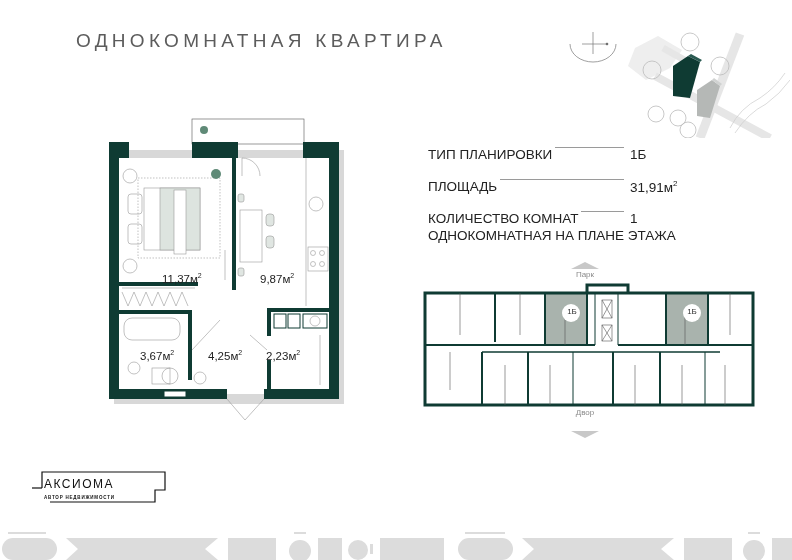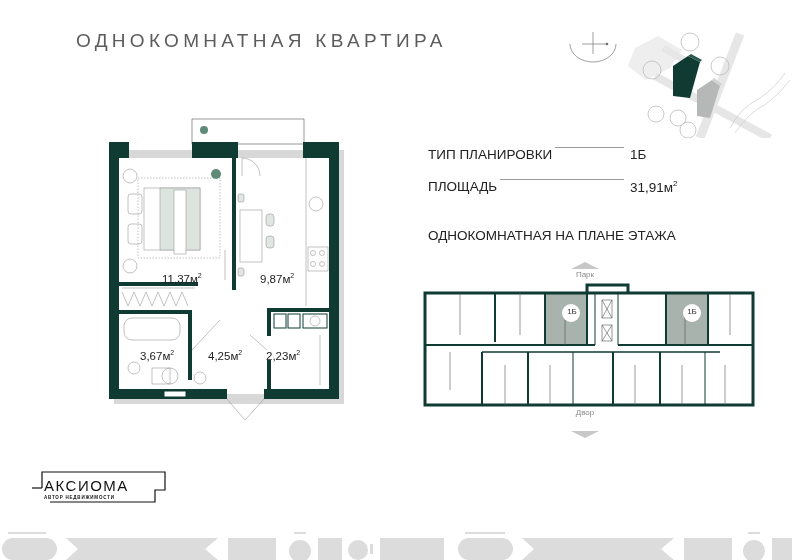--- a/index.html
+++ b/index.html
@@ -28,21 +28,21 @@
   .dir-arrow-up { position: absolute; width: 0; height: 0; border-left: 14px solid transparent; border-right: 14px solid transparent; border-bottom: 7px solid #c8c8c8; }
   .dir-arrow-down { position: absolute; width: 0; height: 0; border-left: 14px solid transparent; border-right: 14px solid transparent; border-top: 7px solid #c8c8c8; }
 
   .floorplan { position: absolute; left: 420px; top: 280px; width: 340px; height: 130px; }
   .apt-plan { position: absolute; left: 100px; top: 110px; width: 250px; height: 320px; }
 
   .room-label { position: absolute; font-size: 11.5px; color: #222; white-space: nowrap; }
   .room-label sup { font-size: 7px; }
 
   .logo { position: absolute; left: 30px; top: 470px; width: 140px; height: 40px; }
-  .logo-name { position: absolute; left: 14px; top: 7px; font-size: 15px; letter-spacing: 1.5px; color: #111; font-weight: 400; }
+  .logo-name { position: absolute; left: 14px; top: 7px; font-size: 12px; letter-spacing: 1.5px; color: #111; font-weight: 400; }
   .logo-sub { position: absolute; left: 14px; top: 25px; font-size: 4.5px; letter-spacing: 0.8px; color: #111; font-weight: 700; white-space: nowrap; }
 
   .footer-pattern { position: absolute; left: 0; top: 530px; width: 792px; height: 30px; }
 </style>
 </head>
 <body>
 
 <div class="title">ОДНОКОМНАТНАЯ  КВАРТИРА</div>
 
 <svg class="site-plan" viewBox="0 0 230 120">
@@ -83,20 +83,25 @@
 <div class="specs">
   <div class="spec-row">
     <span class="spec-label">ТИП ПЛАНИРОВКИ</span>
     <span class="spec-dots"></span>
     <span class="spec-value">1Б</span>
   </div>
   <div class="spec-row">
     <span class="spec-label">ПЛОЩАДЬ</span>
     <span class="spec-dots"></span>
     <span class="spec-value"><span>31,91м</span><sup>2</sup></span>
+  </div>
+  <div class="spec-row">
+    <span class="spec-label">КОЛИЧЕСТВО КОМНАТ</span>
+    <span class="spec-dots"></span>
+    <span class="spec-value">1</span>
   </div>
 </div>
 
 <div class="floor-title">ОДНОКОМНАТНАЯ НА ПЛАНЕ ЭТАЖА</div>
 
 <div class="dir-arrow-up" style="left:571px; top:262px;"></div>
 <div class="dir-label" style="left:565px; top:270px;">Парк</div>
 
 <svg class="floorplan" viewBox="0 0 340 130">
 

